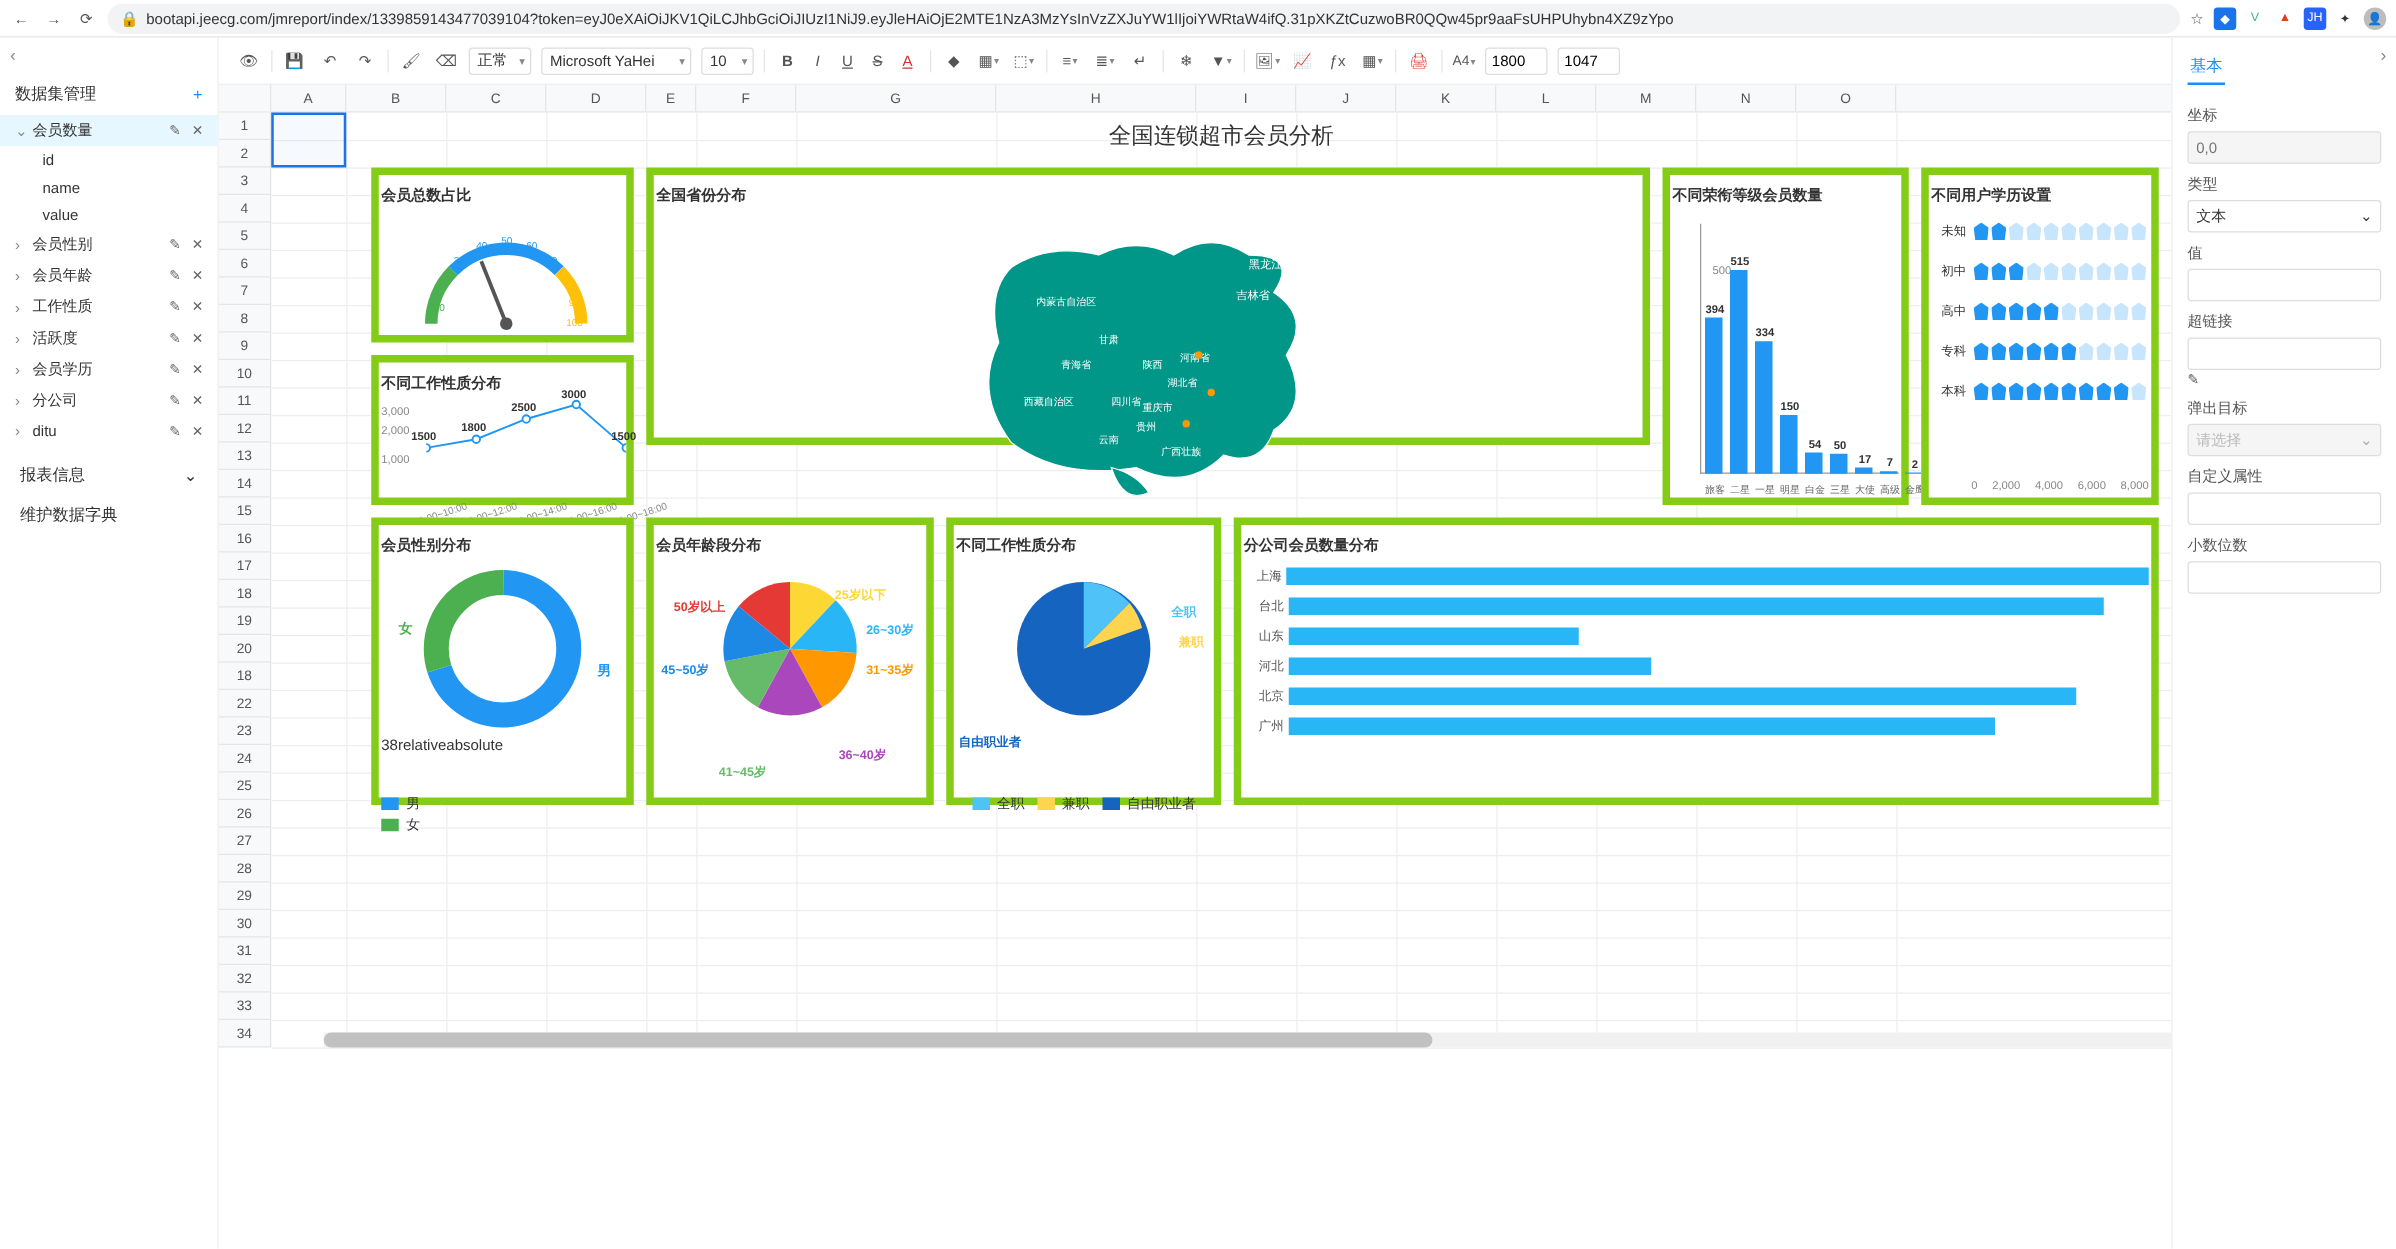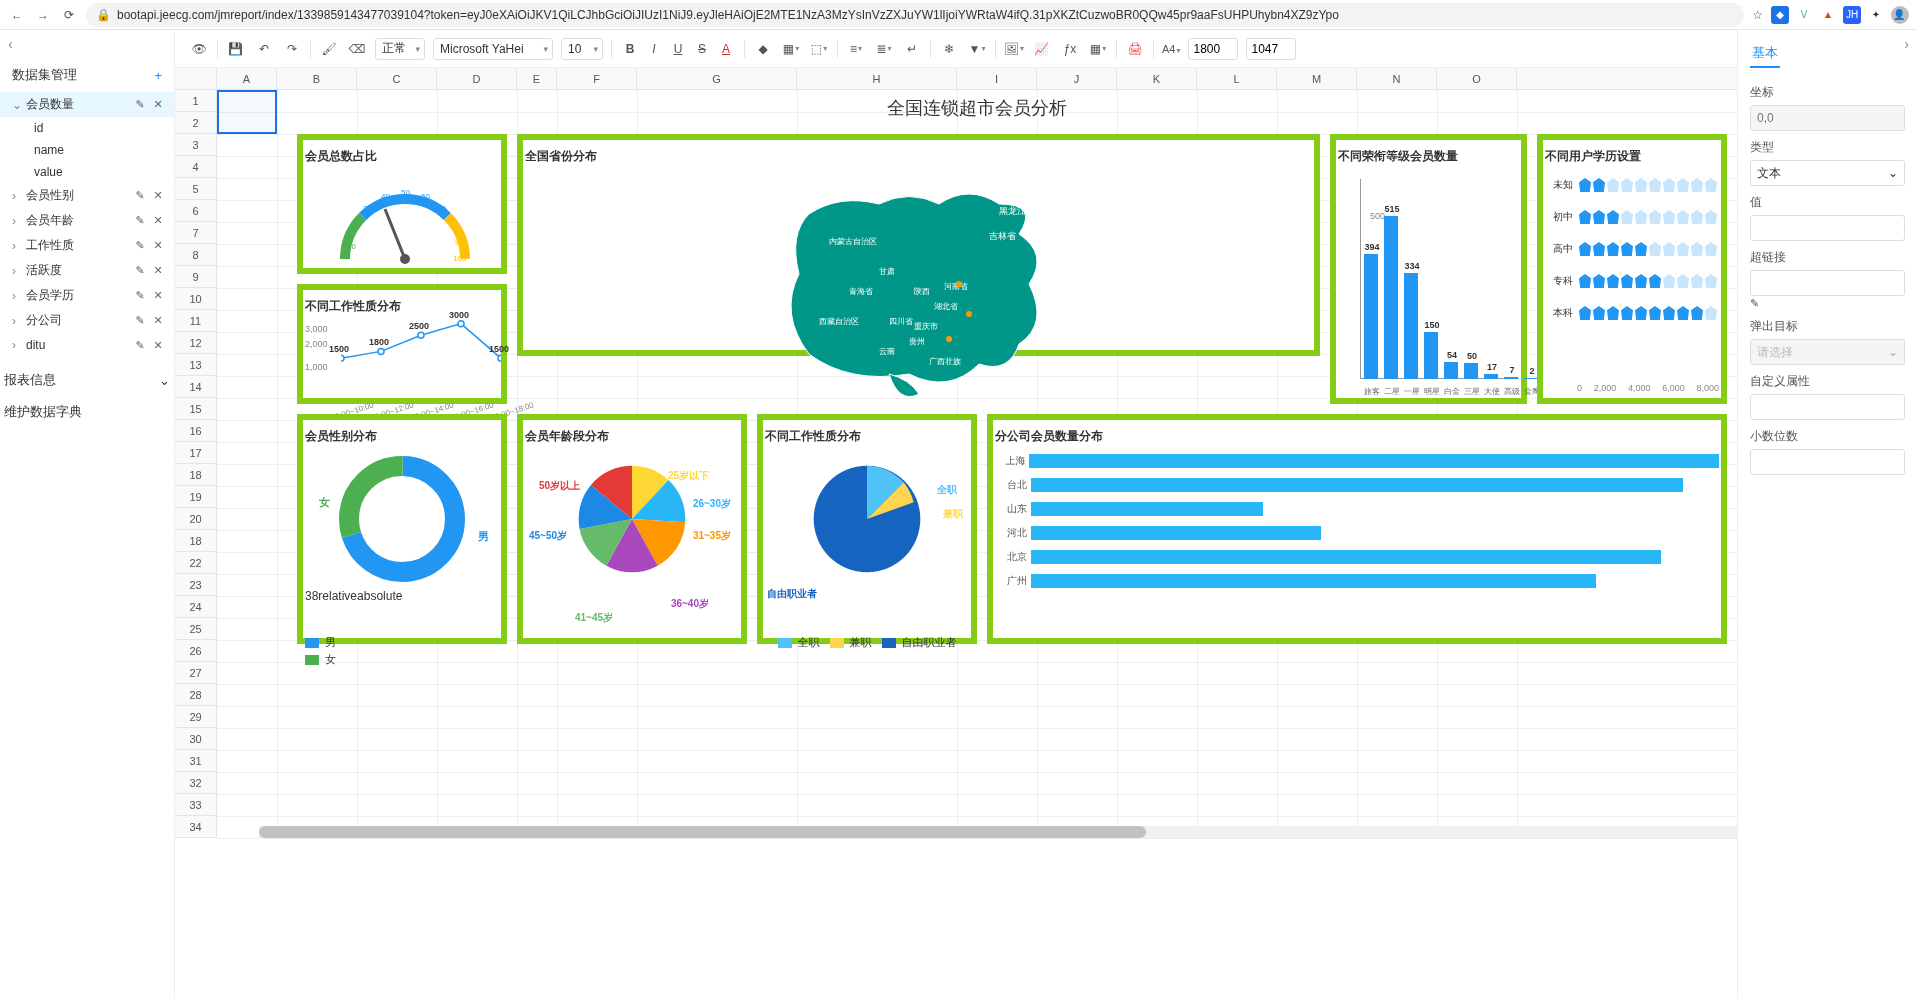--- a/index.html
+++ b/index.html
@@ -27,21 +27,21 @@
 .panel-header .add { color: #1890ff; cursor: pointer; }
 .tree { padding: 4px 0; }
 .tree-node { display: flex; align-items: center; padding: 4px 8px 4px 12px; font-size: 12px; cursor: pointer; justify-content: space-between; }
 .tree-node.active { background: #e6f7ff; }
 .tree-node .nl { display: flex; align-items: center; gap: 4px; }
 .tree-node .chev { color: #888; width: 10px; display: inline-block; }
 .tree-node .acts { display: flex; gap: 2px; }
 .tree-node .acts span { width: 16px; height: 16px; display: flex; align-items: center; justify-content: center; color: #666; font-size: 11px; }
 .tree-sub { padding-left: 34px; }
 .tree-sub .tree-node { padding-left: 0; }
-.section-title { padding: 10px 4px 4px; font-size: 13px; display: flex; justify-content: space-between; align-items: center; }
+.section-title { padding: 10px 16px 4px; font-size: 13px; display: flex; justify-content: space-between; align-items: center; }
 
 
 .toolbar { height: 38px; border-bottom: 1px solid #eee; display: flex; align-items: center; padding: 0 14px; gap: 8px; font-size: 12px; }
 .tb-sep { width: 1px; height: 18px; background: #e5e5e5; }
 .tb-btn { width: 20px; height: 20px; display: flex; align-items: center; justify-content: center; color: #555; cursor: pointer; }
 .tb-sel { height: 22px; border: 1px solid #ddd; border-radius: 3px; padding: 0 18px 0 6px; display: flex; align-items: center; position: relative; cursor: pointer; background: #fff; font-size: 12px; }
 .tb-sel::after { content: "▾"; position: absolute; right: 4px; color: #888; font-size: 9px; }
 .tb-input { width: 50px; height: 22px; border: 1px solid #ddd; border-radius: 3px; padding: 0 4px; font-size: 12px; }
 .tb-group { display: flex; gap: 4px; align-items: center; }
 .boldbtn { font-weight: bold; }

